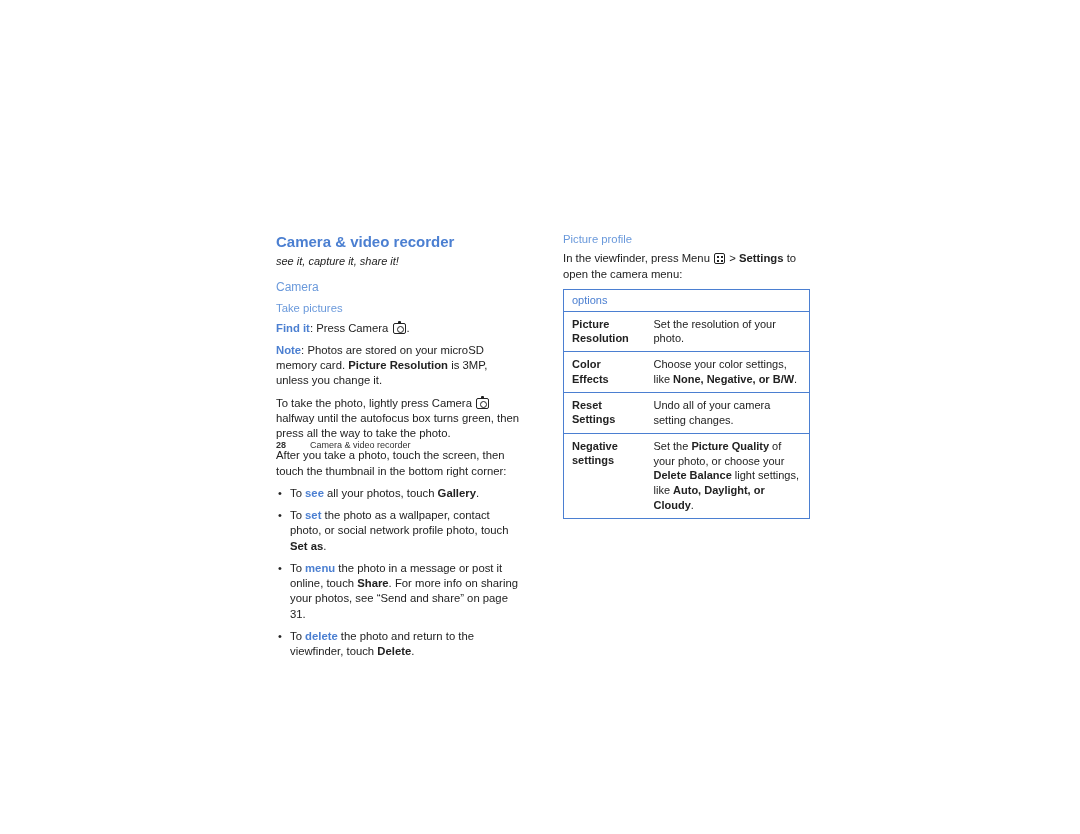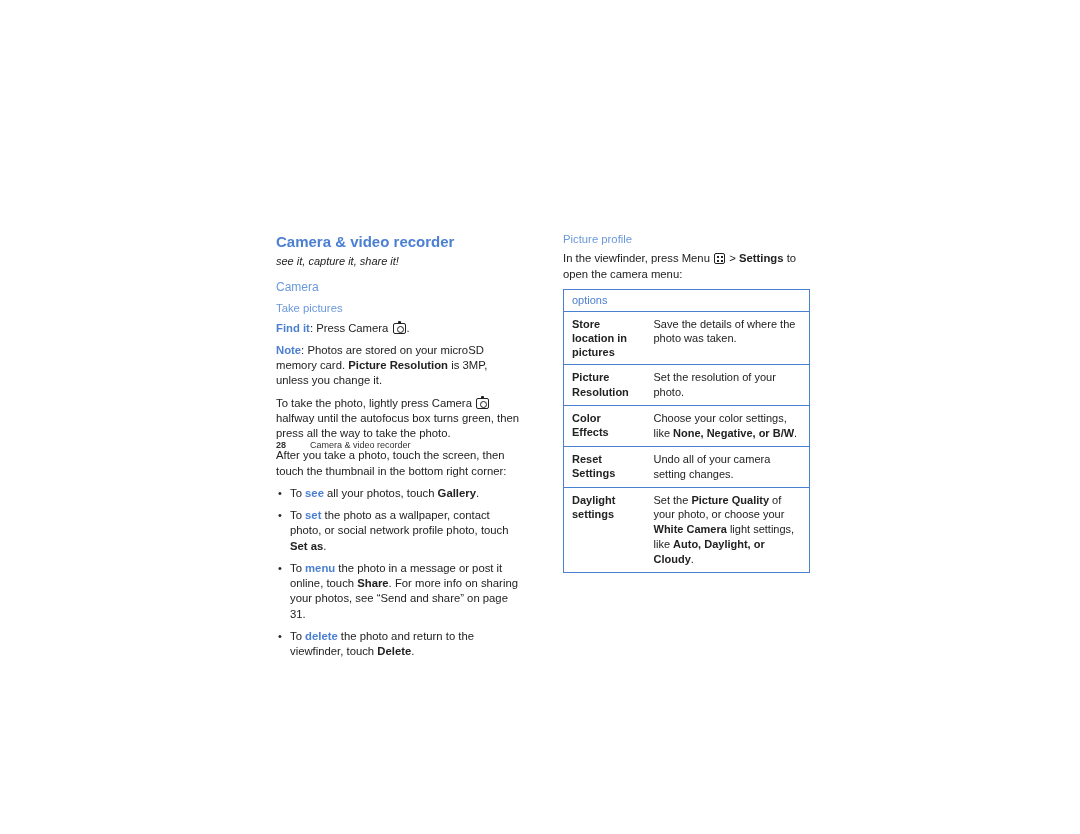--- a/index.html
+++ b/index.html
@@ -186,41 +186,37 @@
       </div>
 
       <table class="options">
         <thead>
           <tr>
               <th colspan="2">options</th>
             </tr>
         </thead>
         <tbody>
           <tr>
-            <td class="label">Store location in pictures</td>
-            <td class="desc">Save the details of where the photo was taken.</td>
-          </tr>
-          <tr>
             <td class="label">Picture Resolution</td>
             <td class="desc">Set the resolution of your photo.</td>
           </tr>
           <tr>
             <td class="label">Color Effects</td>
             <td class="desc">
               <span>Choose your color settings, like </span><span class="bold">None, Negative, or B/W</span><span>.</span>
             </td>
           </tr>
           <tr>
             <td class="label">Reset Settings</td>
             <td class="desc">Undo all of your camera setting changes.</td>
           </tr>
           <tr>
-            <td class="label">Daylight settings</td>
+            <td class="label">Negative settings</td>
             <td class="desc">
-              <span>Set the </span><span class="bold">Picture Quality</span><span> of your photo, or choose your </span><span class="bold">White Camera</span><span> light settings, like </span><span class="bold">Auto, Daylight, or Cloudy</span><span>.</span>
+              <span>Set the </span><span class="bold">Picture Quality</span><span> of your photo, or choose your </span><span class="bold">Delete Balance</span><span> light settings, like </span><span class="bold">Auto, Daylight, or Cloudy</span><span>.</span>
             </td>
           </tr>
         </tbody>
       </table>
     </div>
 
   </div>
 
   <div class="footer">
     <span class="pg">28</span><span>Camera &amp; video recorder</span>

